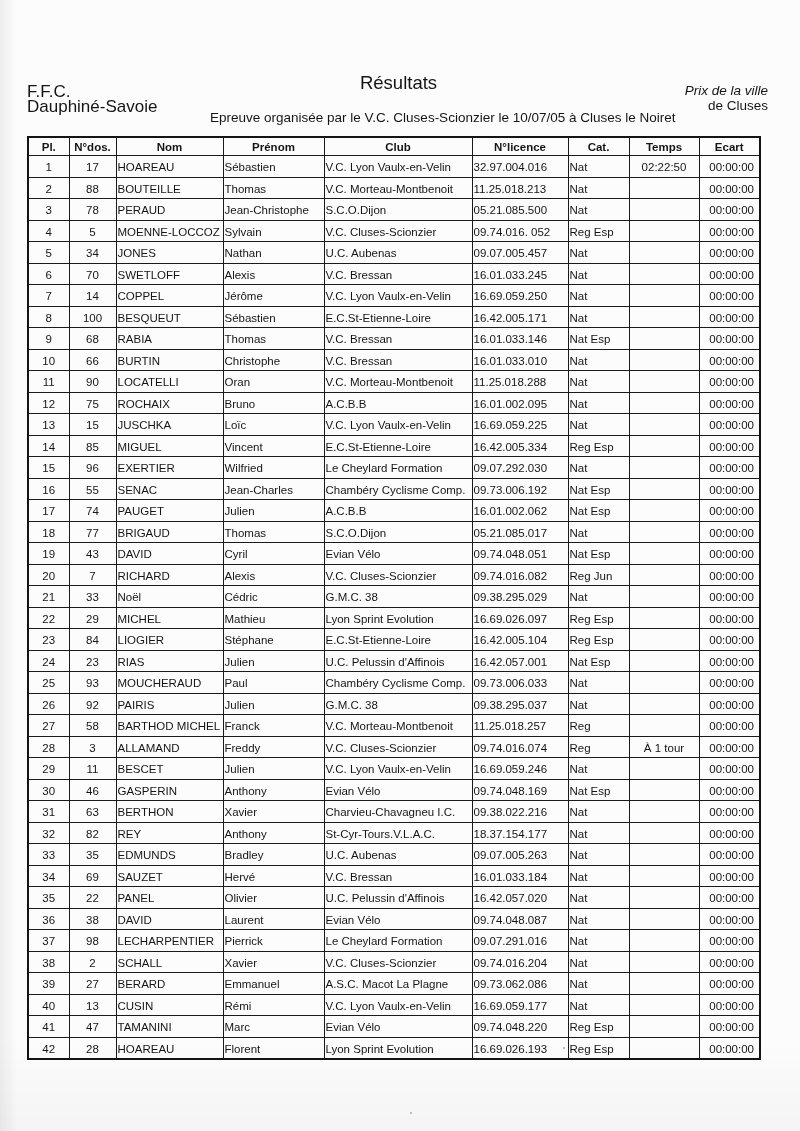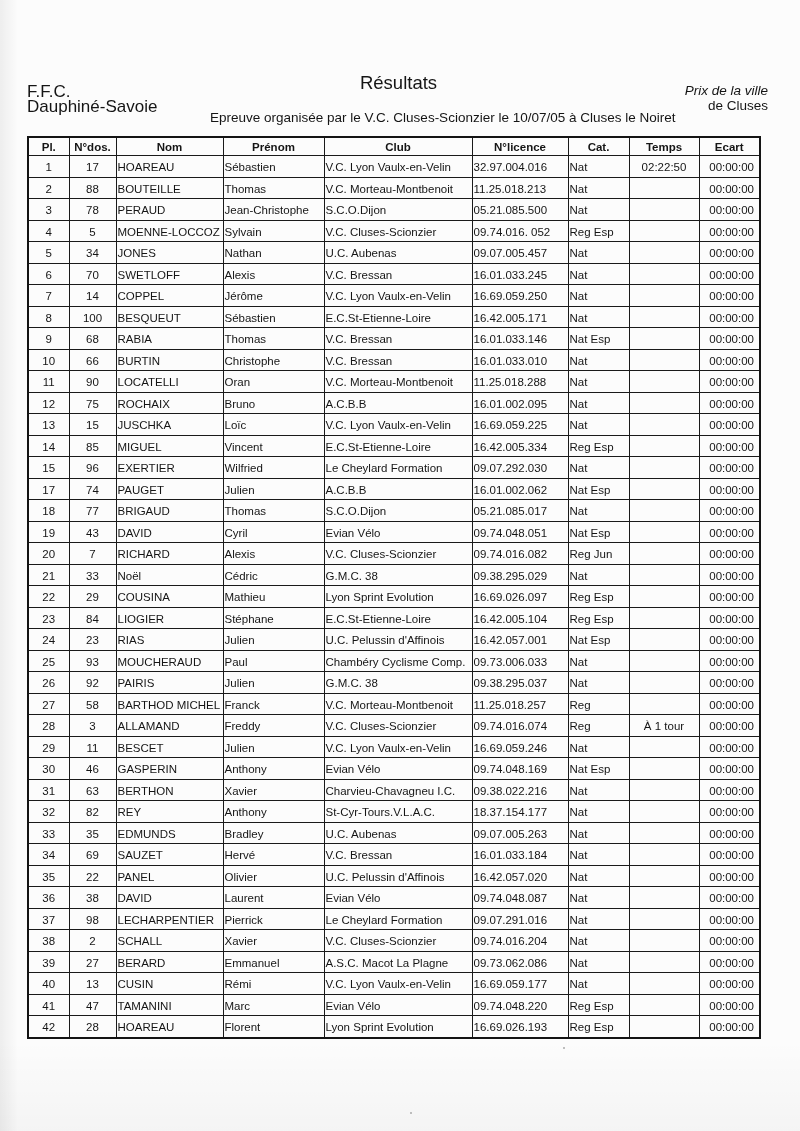--- a/index.html
+++ b/index.html
@@ -246,20 +246,31 @@
         <td class="c-dossard">96</td>
         <td class="c-nom">EXERTIER</td>
         <td class="c-prenom">Wilfried</td>
         <td class="c-club">Le Cheylard Formation</td>
         <td class="c-licence">09.07.292.030</td>
         <td class="c-cat">Nat</td>
         <td class="c-temps"></td>
         <td class="c-ecart">00:00:00</td>
       </tr>
       <tr>
+        <td class="c-pl">16</td>
+        <td class="c-dossard">55</td>
+        <td class="c-nom">SENAC</td>
+        <td class="c-prenom">Jean-Charles</td>
+        <td class="c-club">Chambéry Cyclisme Comp.</td>
+        <td class="c-licence">09.73.006.192</td>
+        <td class="c-cat">Nat Esp</td>
+        <td class="c-temps"></td>
+        <td class="c-ecart">00:00:00</td>
+      </tr>
+      <tr>
         <td class="c-pl">17</td>
         <td class="c-dossard">74</td>
         <td class="c-nom">PAUGET</td>
         <td class="c-prenom">Julien</td>
         <td class="c-club">A.C.B.B</td>
         <td class="c-licence">16.01.002.062</td>
         <td class="c-cat">Nat Esp</td>
         <td class="c-temps"></td>
         <td class="c-ecart">00:00:00</td>
       </tr>
@@ -303,21 +314,21 @@
         <td class="c-prenom">Cédric</td>
         <td class="c-club">G.M.C. 38</td>
         <td class="c-licence">09.38.295.029</td>
         <td class="c-cat">Nat</td>
         <td class="c-temps"></td>
         <td class="c-ecart">00:00:00</td>
       </tr>
       <tr>
         <td class="c-pl">22</td>
         <td class="c-dossard">29</td>
-        <td class="c-nom">COUSINA</td>
+        <td class="c-nom">MICHEL</td>
         <td class="c-prenom">Mathieu</td>
         <td class="c-club">Lyon Sprint Evolution</td>
         <td class="c-licence">16.69.026.097</td>
         <td class="c-cat">Reg Esp</td>
         <td class="c-temps"></td>
         <td class="c-ecart">00:00:00</td>
       </tr>
       <tr>
         <td class="c-pl">23</td>
         <td class="c-dossard">84</td>

